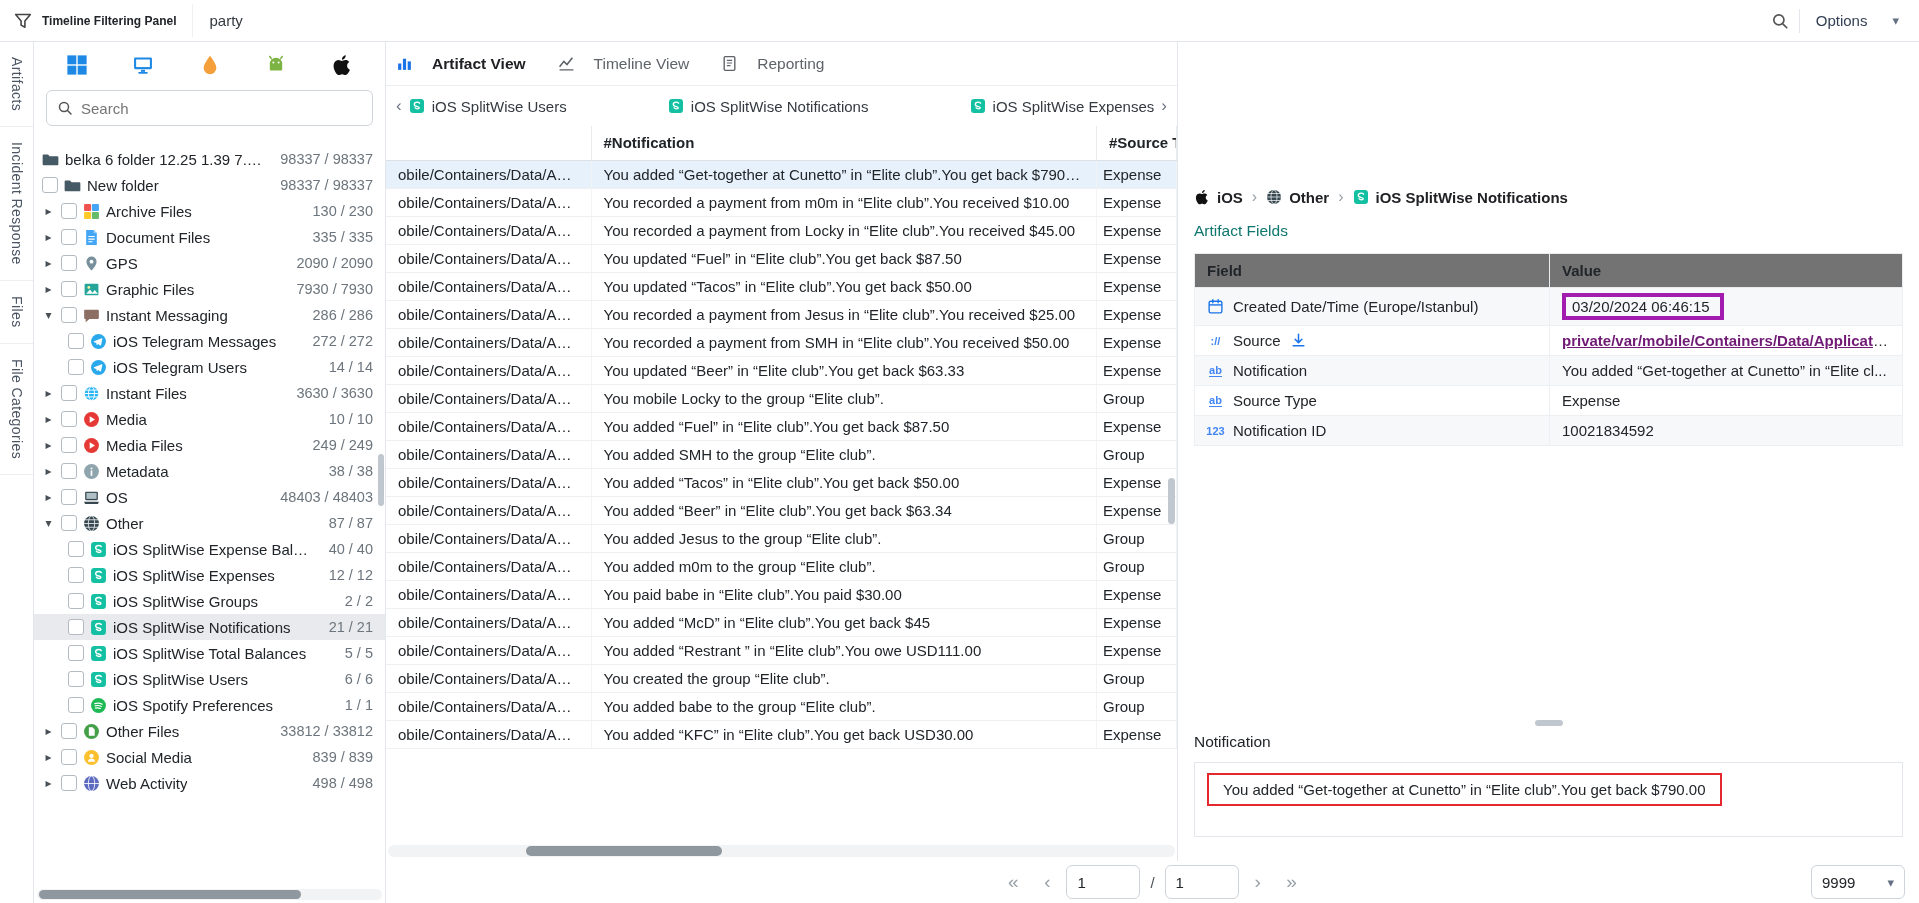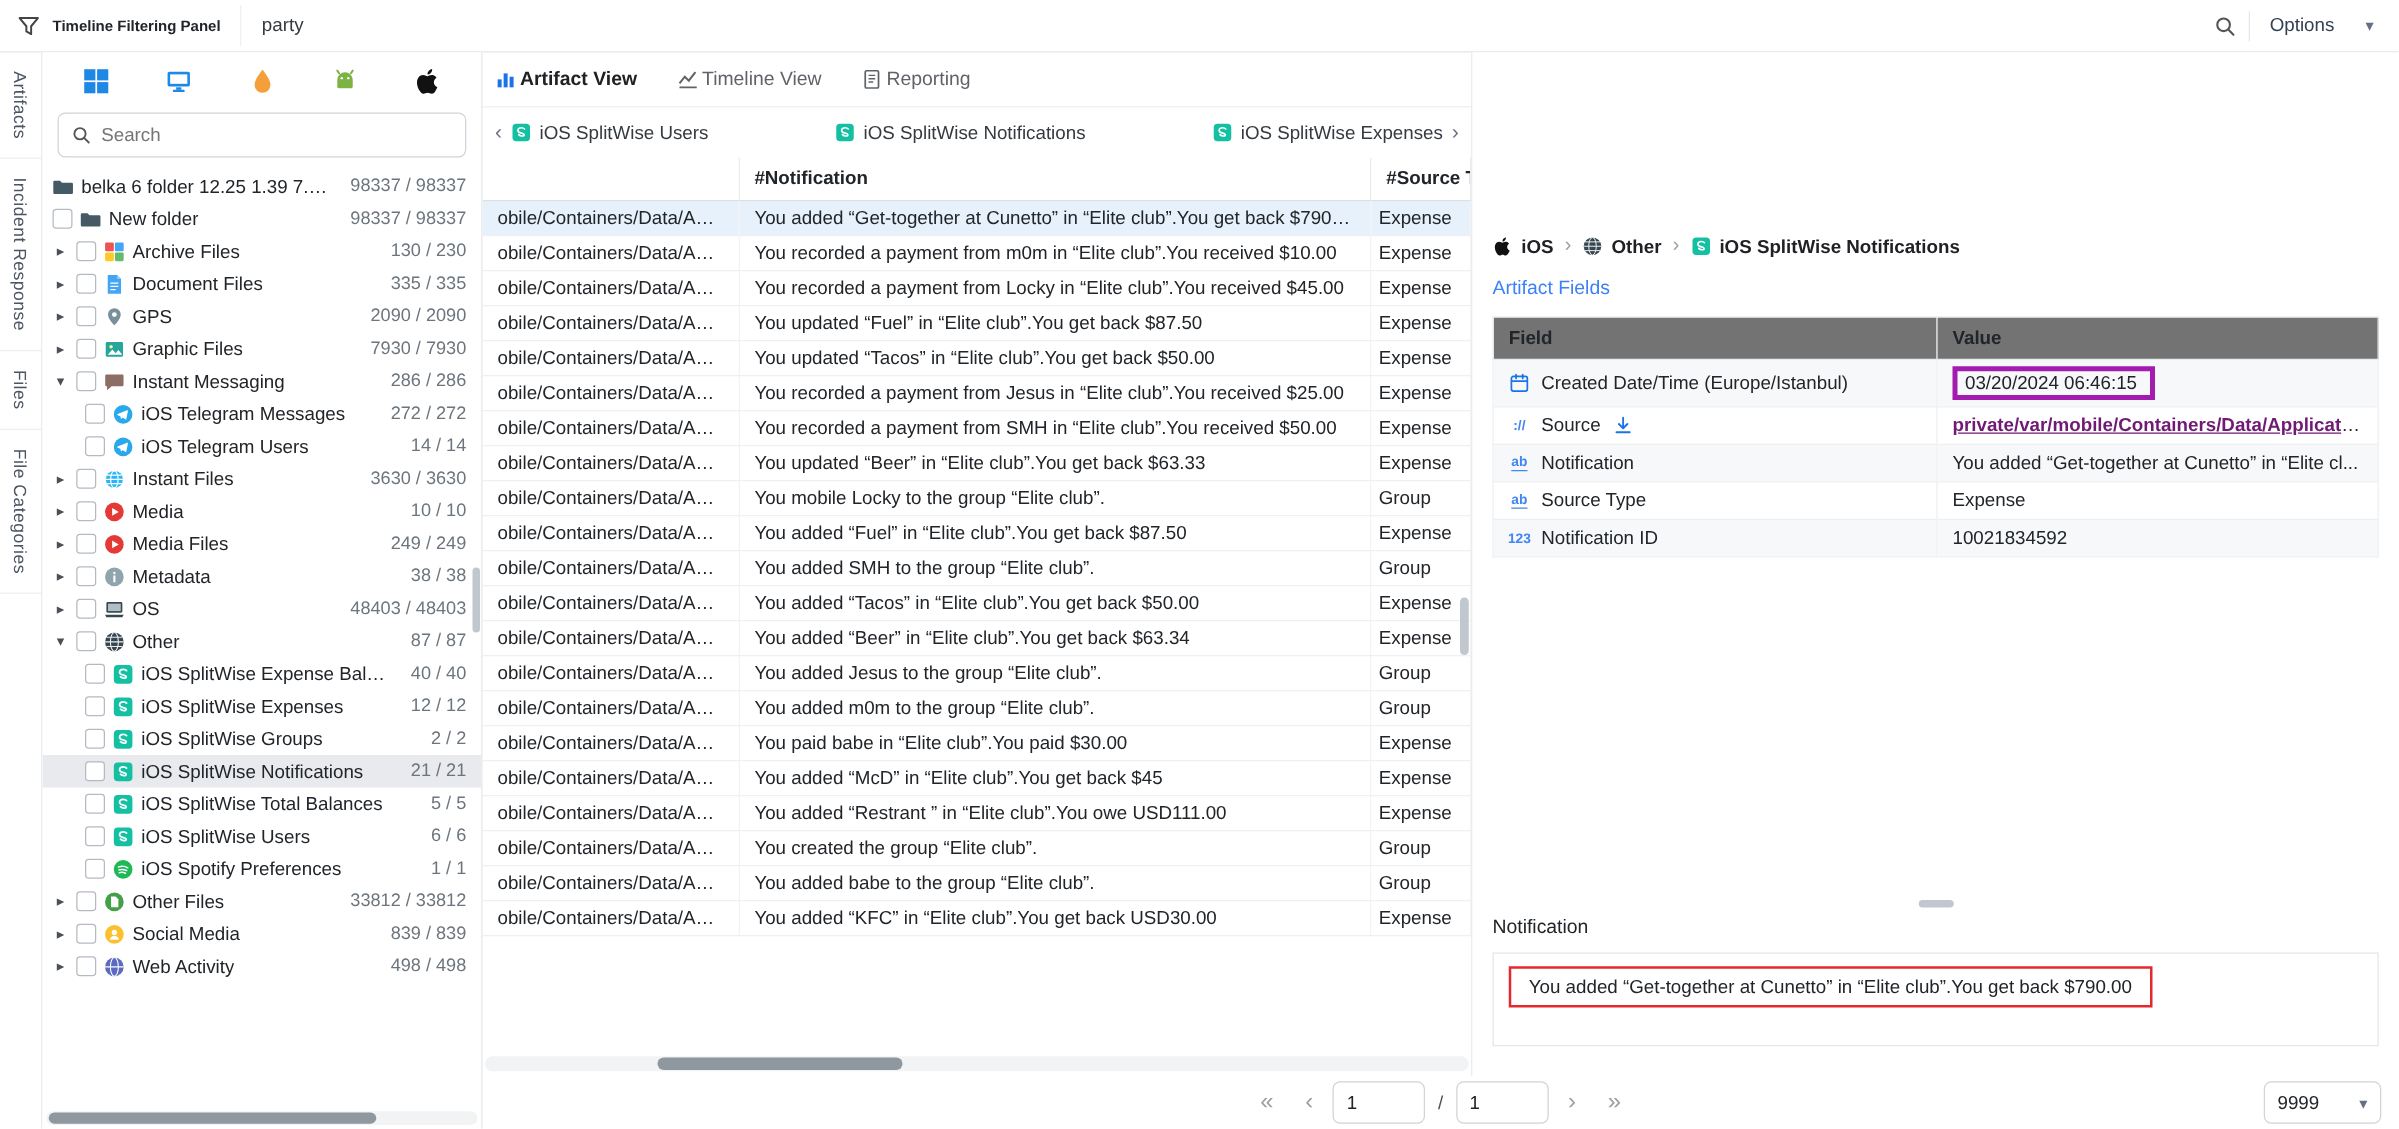--- a/index.html
+++ b/index.html
@@ -35,41 +35,41 @@
   .sidebar { width:352px; flex:none; border-right:1px solid #e3e6ea; display:flex; flex-direction:column;
              position:relative; background:#fff; }
   .platforms { display:flex; justify-content:space-between; padding:11px 30px 6px; flex:none; }
   .platform-btn { width:26px; height:24px; border:none; background:none; cursor:pointer; display:inline-flex; }
   .platform-btn svg { width:22px; height:22px; margin:auto; display:block; }
   .search-wrap { margin:7px 12px 10px; border:1px solid #cfd4da; border-radius:6px; height:36px; flex:none;
                  display:flex; align-items:center; padding:0 10px; gap:8px; }
   .search-wrap .sicon { width:16px; height:16px; flex:none; }
   .search-wrap input { border:none; outline:none; flex:1; font-size:15px; color:#495057; min-width:0;
                        font-family:"Liberation Sans",sans-serif; }
-  .tree { flex:1; overflow:hidden; }
+  .tree { flex:1; overflow:hidden;margin-top:10px; }
   .tree-row { display:flex; align-items:center; height:26px; padding:0 12px 0 8px; gap:6px; cursor:pointer; }
   .tree-row.child { padding-left:34px; }
   .tree-row.selected { background:#e8eaed; }
   .arrow { width:13px; flex:none; color:#495057; font-size:12px; text-align:center; }
   .arrow:empty { display:none; }
   .checkbox { width:16px; height:16px; flex:none; border:1.5px solid #b3bac2; border-radius:3px; background:#fff; }
   .node-icon { width:17px; height:17px; flex:none; }
   .tree-label { white-space:nowrap; overflow:hidden; text-overflow:ellipsis; color:#212529; }
   .tree-count { margin-left:auto; padding-left:8px; flex:none; color:#6c757d; font-size:14.5px; }
   .sb-vscroll { position:absolute; right:1px; top:412px; width:6px; height:52px; background:#c0c7ce; border-radius:3px; }
   .sb-hscroll { flex:none; height:11px; margin:2px 3px 3px; background:#f1f3f5; border-radius:6px; position:relative; }
   .sb-hscroll .thumb { position:absolute; left:2px; top:1px; height:9px; width:76%; background:#8f979f; border-radius:5px; }
 
   
   .work { flex:1; min-width:0; display:flex; flex-direction:column; }
   .work-body { flex:1; min-height:0; display:flex; }
   .main { width:792px; flex:none; display:flex; flex-direction:column; border-right:1px solid #e3e6ea; min-height:0; }
 
   .tabs { height:44px; flex:none; display:flex; align-items:center; gap:32px; padding:0 10px; border-bottom:1px solid #eceff1; }
-  .tab { display:flex; align-items:center; gap:3px; font-size:15.5px; color:#5f6368; cursor:pointer; }
+  .tab { display:flex; align-items:center; gap:19px; font-size:15.5px; color:#5f6368; cursor:pointer; }
   .tab.active { color:#202124; font-weight:700; }
   .tab .ticon-svg { width:17px; height:17px; }
 
   .navrow { height:40px; flex:none; display:flex; align-items:center; justify-content:space-between;
             padding:0 10px; font-size:15px; color:#343a40; }
   .navlink { display:flex; align-items:center; gap:7px; cursor:pointer; white-space:nowrap; }
   .nav-chev { color:#6b7280; font-size:17px; }
   .navlink .node-icon { width:16px; height:16px; }
 
   .table-zone { flex:1; min-height:0; position:relative; overflow:hidden; }
@@ -87,21 +87,21 @@
 
   
   .detail { flex:1; min-width:0; display:flex; flex-direction:column; background:#fff; padding-top:146px; }
   .breadcrumb { flex:none; display:flex; align-items:center; gap:9px; padding:0 16px; font-size:15px;
                 font-weight:700; color:#202124; }
   .crumb { display:flex; align-items:center; gap:7px; cursor:pointer; }
   .crumb .node-icon { width:16px; height:16px; }
   .crumb-sep { color:#9aa0a6; font-size:16px; font-weight:400; }
 
   .fields-card { flex:none; margin:16px 16px 0; }
-  .fields-title { font-size:15.5px; color:#3b82f6; margin-bottom:13px; }
+  .fields-title { font-size:15.5px; color:#0f766e; margin-bottom:13px; }
   table.fields { width:100%; border-collapse:collapse; table-layout:fixed; border:1px solid #e3e6ea; }
   table.fields col.f1 { width:355px; }
   table.fields th { background:#737373; font-weight:700; font-size:15px; text-align:left; padding:8px 12px;
                     border:1px solid #e9ecef; }
   table.fields td { font-size:15px; padding:5px 12px; height:30px; border:1px solid #edf0f2;
                     white-space:nowrap; overflow:hidden; text-overflow:ellipsis; }
   table.fields tbody tr:nth-child(odd) { background:#f7f8fa; }
   .field-label { display:flex; align-items:center; gap:9px; }
   .ficon { width:17px; height:17px; display:inline-flex; flex:none; align-items:center; justify-content:center; }
   .ticon { font-size:11px; font-weight:700; color:#4285f4; letter-spacing:0; }

